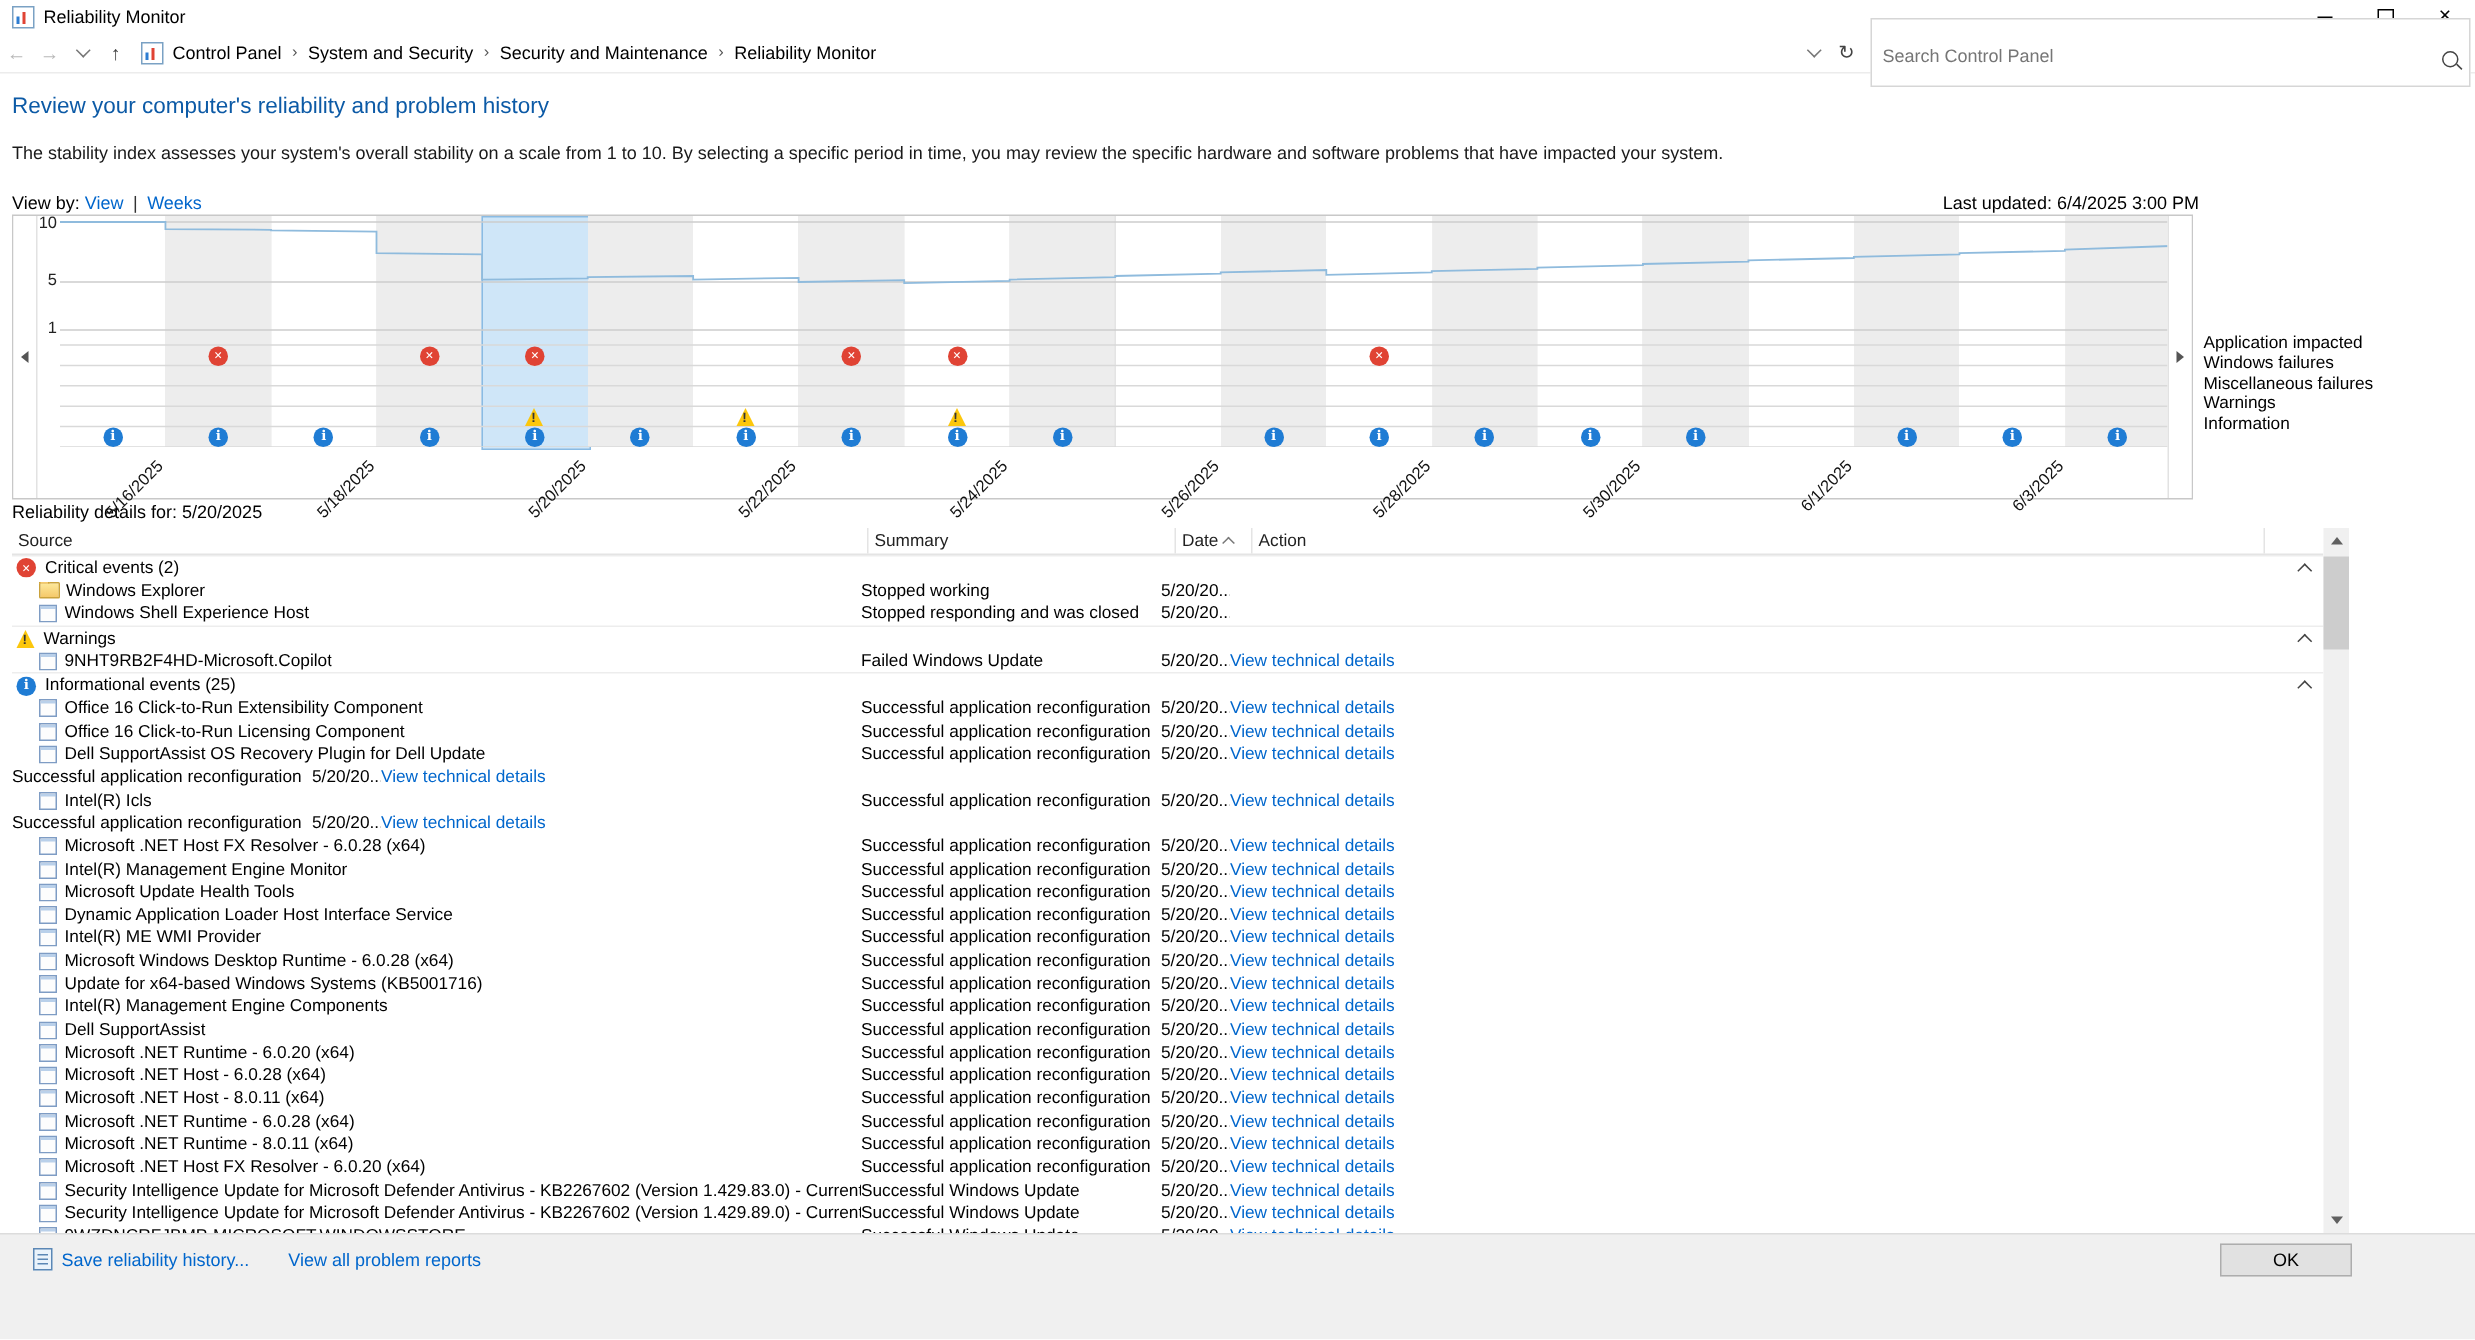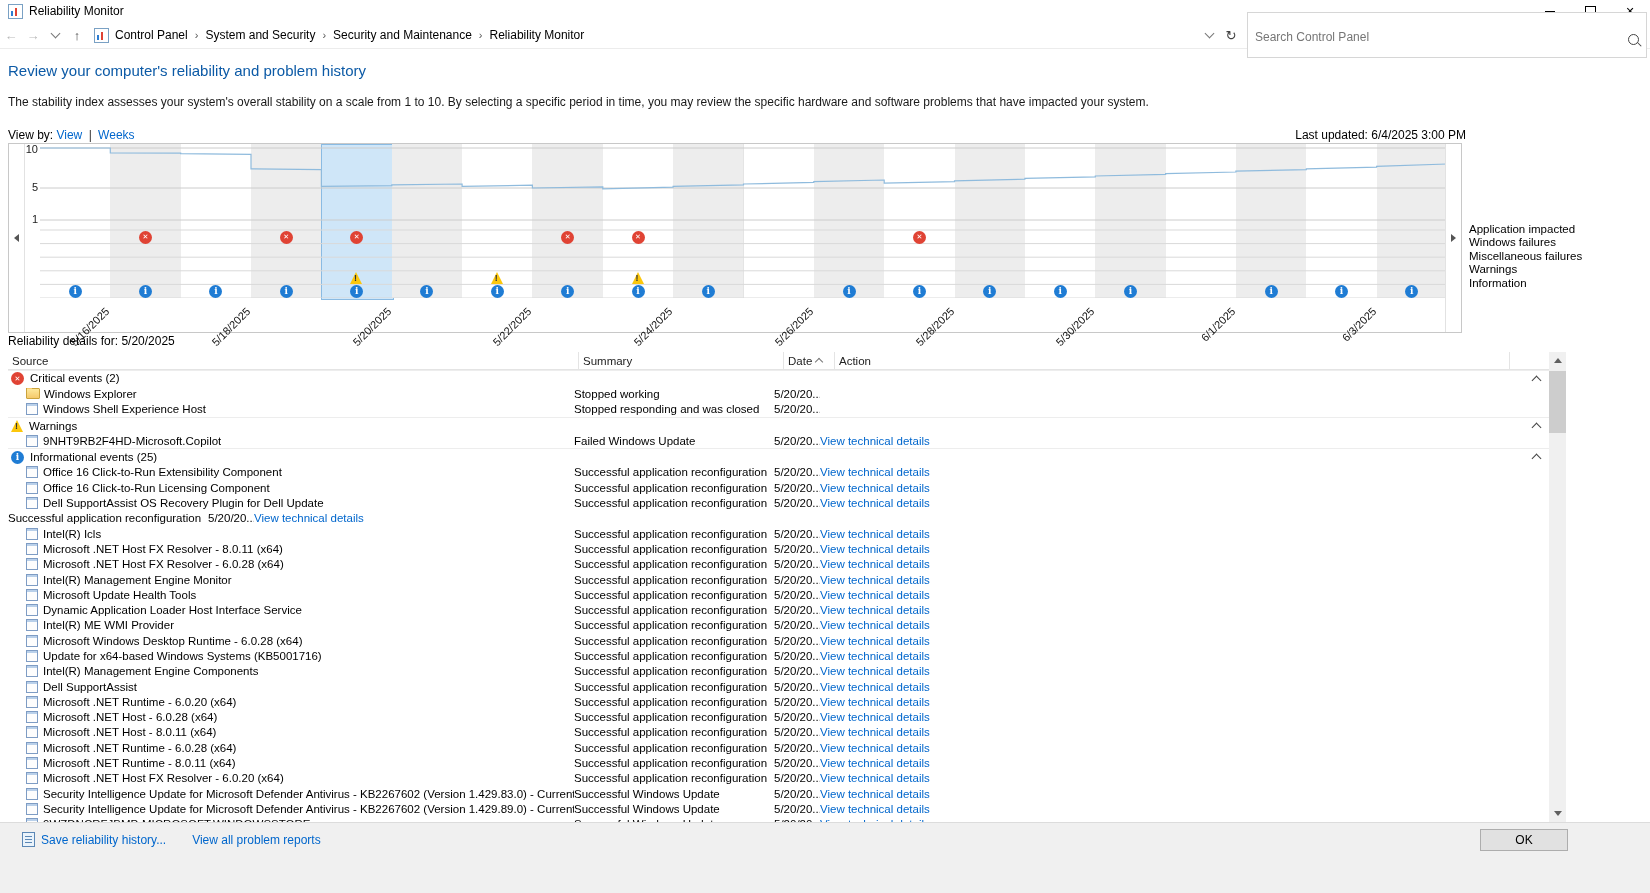--- a/index.html
+++ b/index.html
@@ -71,21 +71,21 @@
   .ic-folder{display:inline-block;width:12px;height:9px;background:linear-gradient(#fde89a,#f5c96b);border:1px solid #caa23c;border-radius:1px;margin-right:4px;flex:none;position:relative}
   .ic-folder::before{content:"";position:absolute;top:-3px;left:-1px;width:5px;height:2px;background:#f5c96b;border:1px solid #caa23c;border-bottom:none}
 
   
   .details-title{position:absolute;top:334px;left:8px}
   .dtable{position:absolute;top:352px;left:8px;width:1541px;height:470px;overflow:hidden;font-size:11.5px;background:#fff}
   .trow{display:flex;align-items:center;height:15.3px}
   .thead{height:17px;border-bottom:1px solid #e4e4e4;color:#222}
   .thead>div{display:flex;align-items:center;height:100%;border-right:1px solid #e4e4e4;padding-left:4px}
   .thead>.c-chev{border-right:none}
-  .c-source{width:566px;display:flex;align-items:flex-start;overflow:hidden;white-space:nowrap}
+  .c-source{width:566px;display:flex;align-items:center;overflow:hidden;white-space:nowrap}
   .c-summary{width:200px;overflow:hidden;white-space:nowrap}
   .c-date{width:46px;overflow:hidden;white-space:nowrap}
   .c-action{flex:1;overflow:hidden;white-space:nowrap}
   .c-chev{width:26px;display:flex;justify-content:flex-end;padding-right:9px;flex:none}
   .group-row{border-top:1px solid #ededed}
   .gic{margin-left:3px}
   .g-label{margin-left:6px}
   .ind{width:18px;flex:none}
   .src-text{overflow:hidden;white-space:nowrap}
   .chev{display:inline-block;width:6px;height:6px;border-left:1px solid #444;border-top:1px solid #444;transform:rotate(45deg);margin-top:3px}
@@ -389,25 +389,20 @@
             <span class="ind"></span>
             <span class="ic-app"></span>
             <span class="src-text">Intel(R) Icls</span>
           </div>
           <div class="c-summary">Successful application reconfiguration</div>
           <div class="c-date">5/20/20...</div>
           <div class="c-action"><span class="link">View technical details</span></div>
           <div class="c-chev"></div>
         </div>
         <div class="trow event-row">
-          <div class="c-source">
-            <span class="ind"></span>
-            <span class="ic-app"></span>
-            <span class="src-text">Microsoft .NET Host FX Resolver - 8.0.11 (x64)</span>
-          </div>
           <div class="c-summary">Successful application reconfiguration</div>
           <div class="c-date">5/20/20...</div>
           <div class="c-action"><span class="link">View technical details</span></div>
           <div class="c-chev"></div>
         </div>
         <div class="trow event-row">
           <div class="c-source">
             <span class="ind"></span>
             <span class="ic-app"></span>
             <span class="src-text">Microsoft .NET Host FX Resolver - 6.0.28 (x64)</span>

